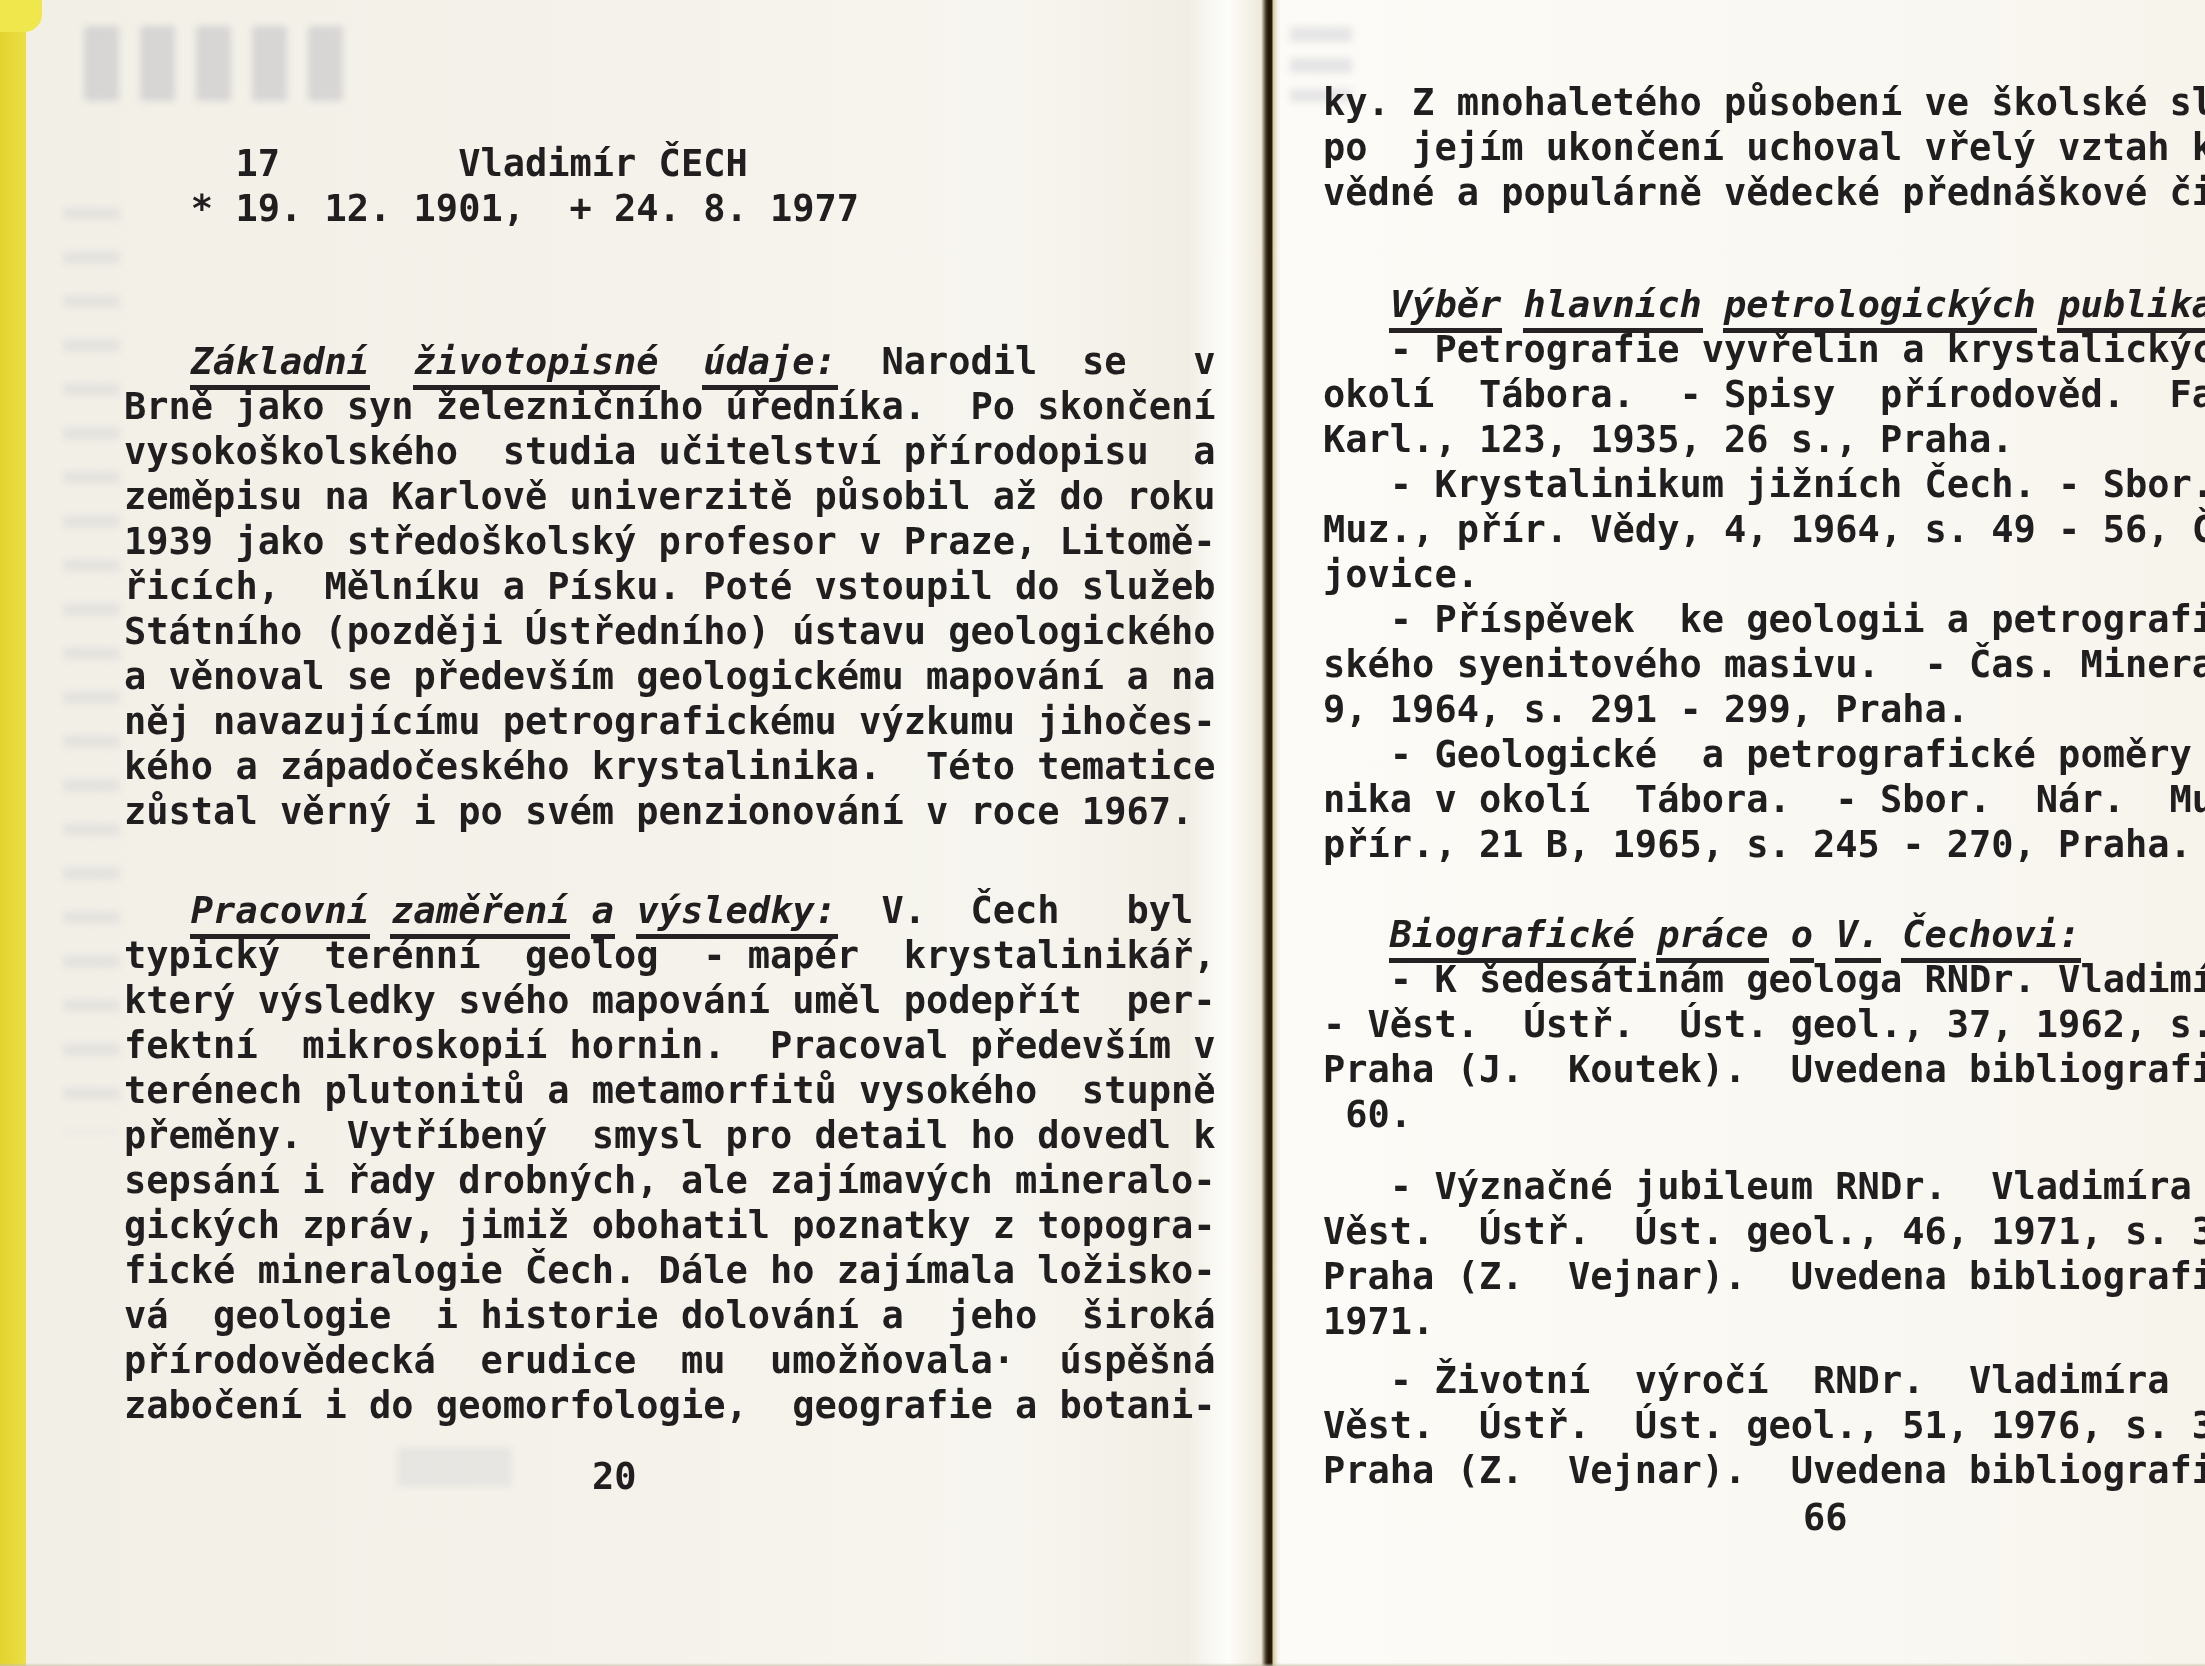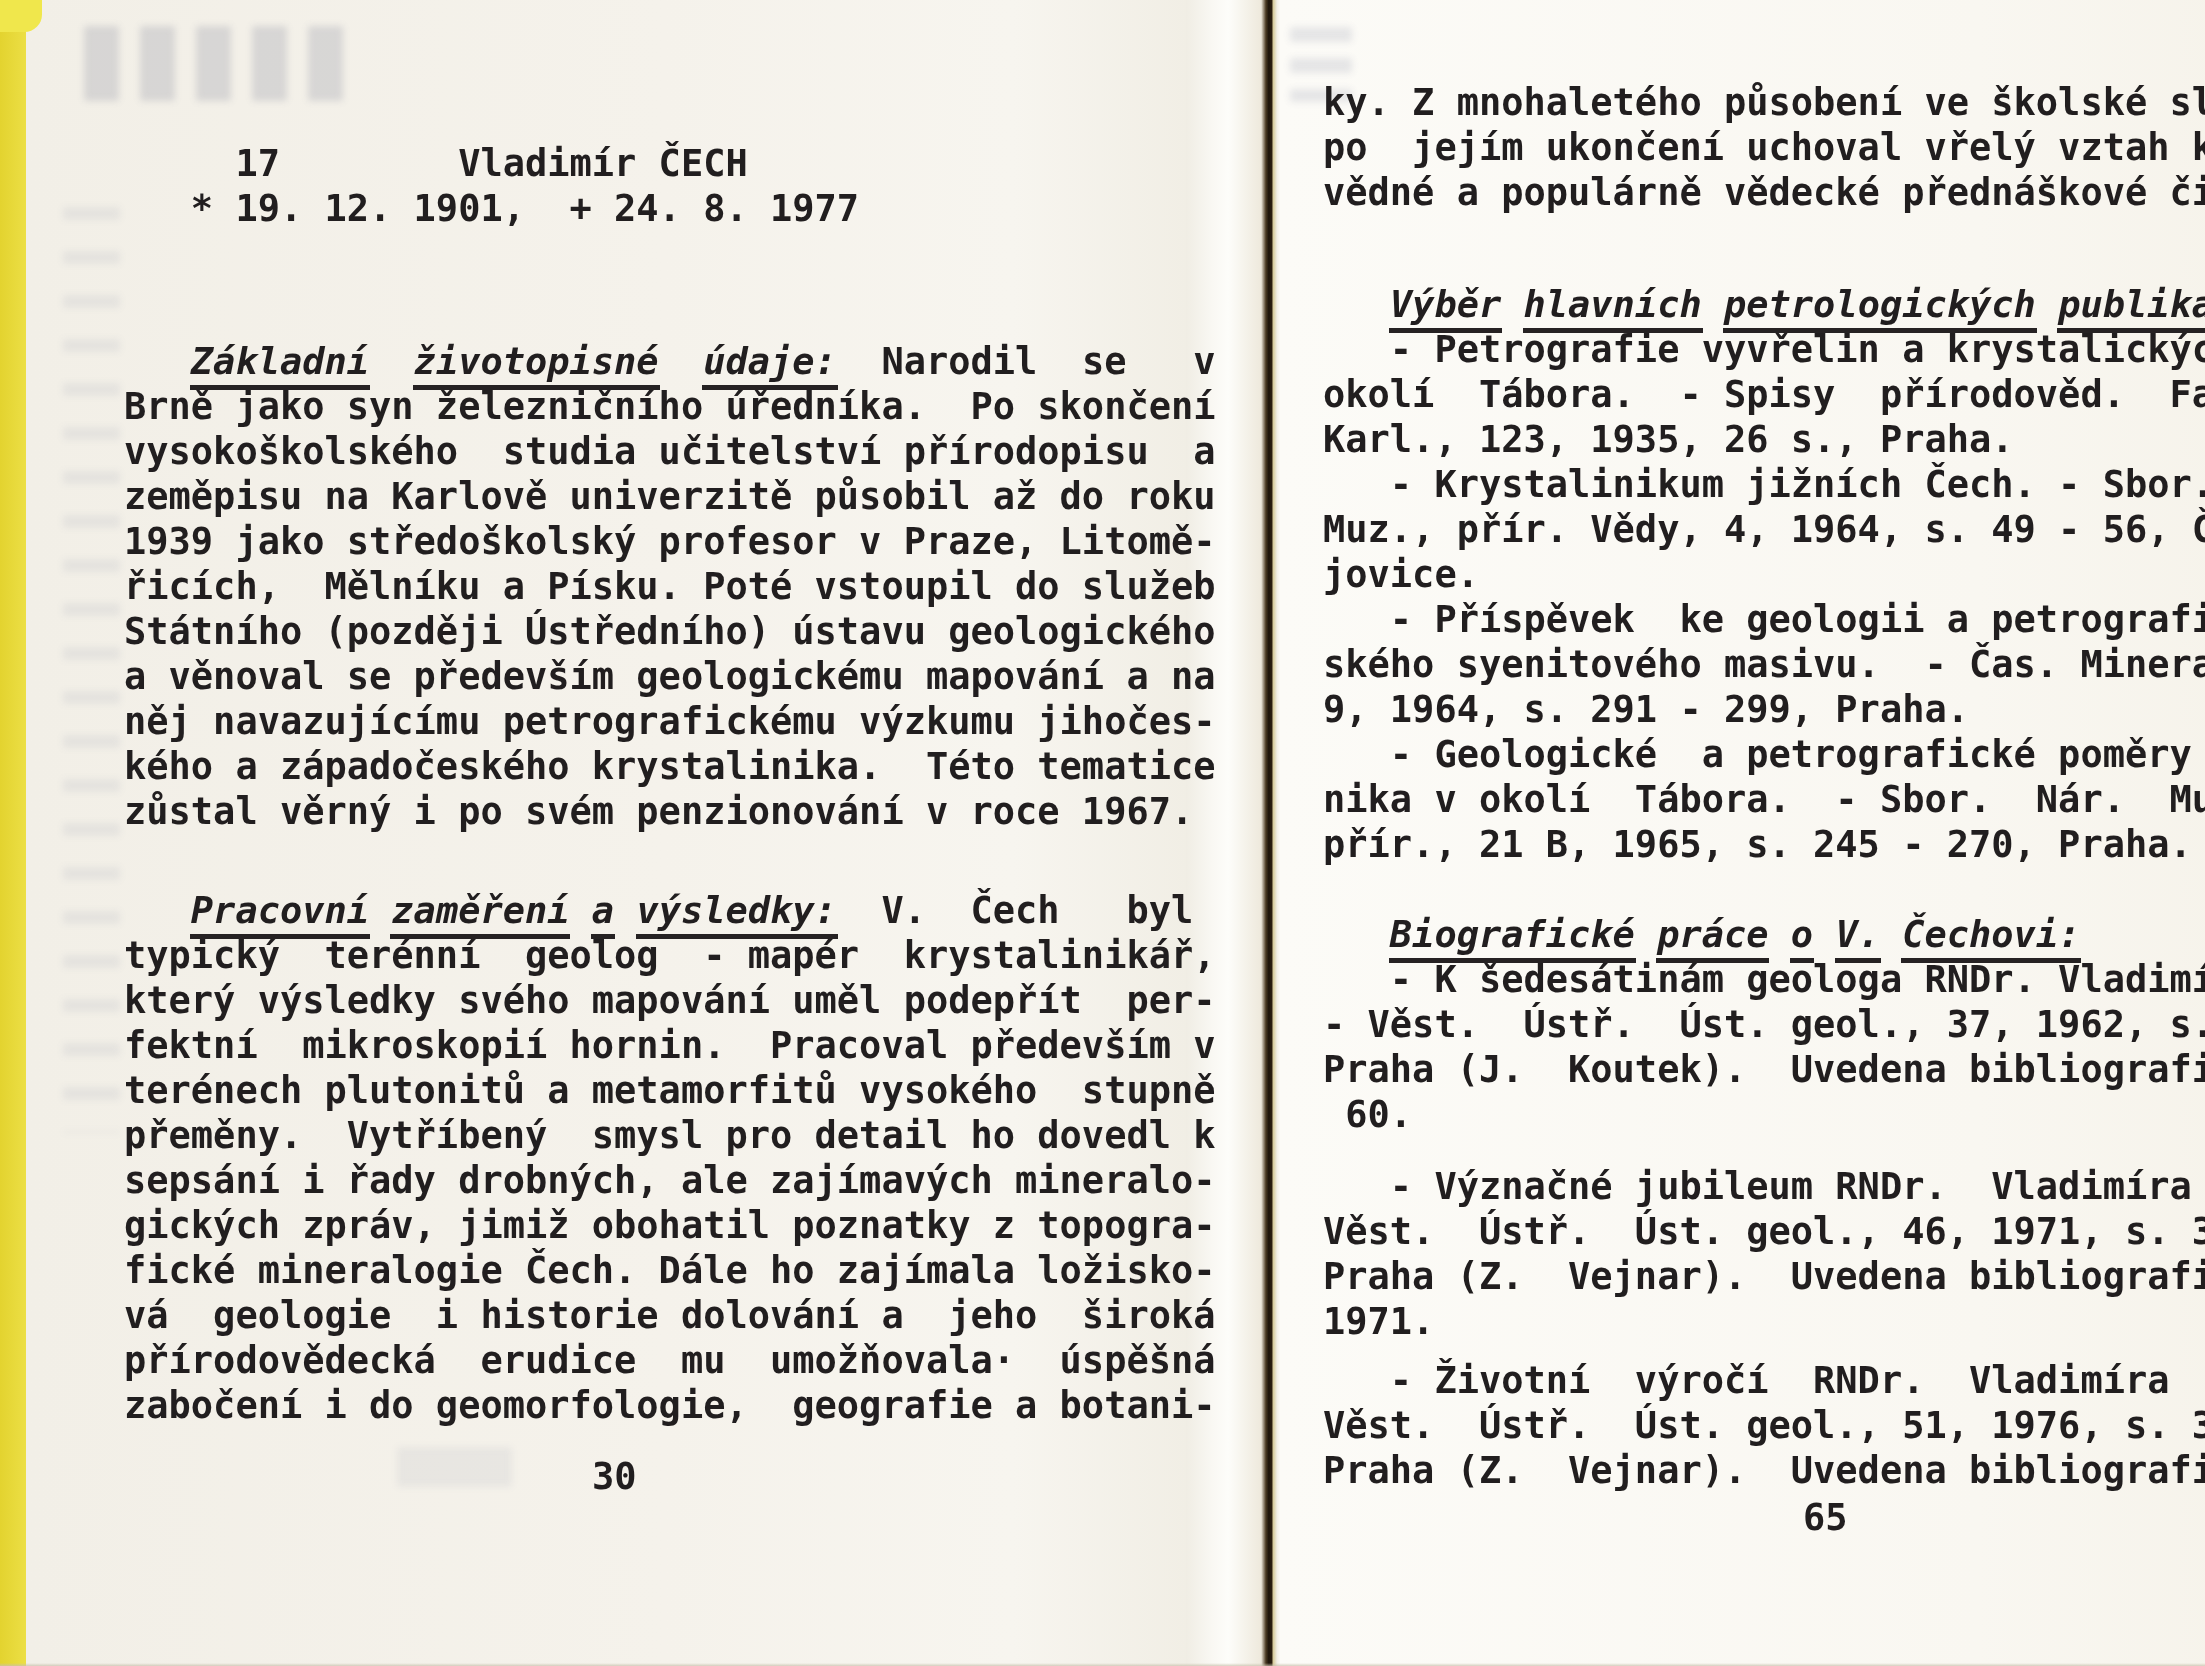--- a/index.html
+++ b/index.html
@@ -103,17 +103,17 @@
 
   <div class="ghost g1"></div>
 
   <div class="ghost g3"></div>
   <div class="ghost g4"></div>
   <div class="ghost g5"></div>
 
   <div class="textcol left-col" id="left-col"><div class="block" style="margin-top: 0px;"><div class="ln">     17        Vladimír ČECH</div><div class="ln">   * 19. 12. 1901,  + 24. 8. 1977</div></div><div class="block" style="margin-top: 108px;"><div class="ln">   <span class="u">Základní</span>  <span class="u">životopisné</span>  <span class="u">údaje:</span>  Narodil  se   v</div><div class="ln">Brně jako syn železničního úředníka.  Po skončení</div><div class="ln">vysokoškolského  studia učitelství přírodopisu  a</div><div class="ln">zeměpisu na Karlově univerzitě působil až do roku</div><div class="ln">1939 jako středoškolský profesor v Praze, Litomě-</div><div class="ln">řicích,  Mělníku a Písku. Poté vstoupil do služeb</div><div class="ln">Státního (později Ústředního) ústavu geologického</div><div class="ln">a věnoval se především geologickému mapování a na</div><div class="ln">něj navazujícímu petrografickému výzkumu jihočes-</div><div class="ln">kého a západočeského krystalinika.  Této tematice</div><div class="ln">zůstal věrný i po svém penzionování v roce 1967.</div></div><div class="block" style="margin-top: 54px;"><div class="ln">   <span class="u">Pracovní</span> <span class="u">zaměření</span> <span class="u">a</span> <span class="u">výsledky:</span>  V.  Čech   byl</div><div class="ln">typický  terénní  geolog  - mapér  krystalinikář,</div><div class="ln">který výsledky svého mapování uměl podepřít  per-</div><div class="ln">fektní  mikroskopií hornin.  Pracoval především v</div><div class="ln">terénech plutonitů a metamorfitů vysokého  stupně</div><div class="ln">přeměny.  Vytříbený  smysl pro detail ho dovedl k</div><div class="ln">sepsání i řady drobných, ale zajímavých mineralo-</div><div class="ln">gických zpráv, jimiž obohatil poznatky z topogra-</div><div class="ln">fické mineralogie Čech. Dále ho zajímala ložisko-</div><div class="ln">vá  geologie  i historie dolování a  jeho  široká</div><div class="ln">přírodovědecká  erudice  mu  umožňovala·  úspěšná</div><div class="ln">zabočení i do geomorfologie,  geografie a botani-</div></div></div>
   <div class="textcol right-col" id="right-col"><div class="block" style="margin-top: 0px;"><div class="ln">ky. Z mnohaletého působení ve školské službě si i</div><div class="ln">po  jejím ukončení uchoval vřelý vztah k  vlasti-</div><div class="ln">vědné a populárně vědecké přednáškové činnosti.</div></div><div class="block" style="margin-top: 67px;"><div class="ln">   <span class="u">Výběr</span> <span class="u">hlavních</span> <span class="u">petrologických</span> <span class="u">publikací:</span></div><div class="ln">   - Petrografie vyvřelin a krystalických břidlic</div><div class="ln">okolí  Tábora.  - Spisy  přírodověd.  Fak.  Univ.</div><div class="ln">Karl., 123, 1935, 26 s., Praha.</div><div class="ln">   - Krystalinikum jižních Čech. - Sbor. Jihočes.</div><div class="ln">Muz., přír. Vědy, 4, 1964, s. 49 - 56, Čes. Budě-</div><div class="ln">jovice.</div><div class="ln">   - Příspěvek  ke geologii a petrografii  tábor-</div><div class="ln">ského syenitového masivu.  - Čas. Mineral. Geol.,</div><div class="ln">9, 1964, s. 291 - 299, Praha.</div><div class="ln">   - Geologické  a petrografické poměry krystali-</div><div class="ln">nika v okolí  Tábora.  - Sbor.  Nár.  Muz.,  Vědy</div><div class="ln">přír., 21 B, 1965, s. 245 - 270, Praha.</div></div><div class="block" style="margin-top: 45px;"><div class="ln">   <span class="u">Biografické</span> <span class="u">práce</span> <span class="u">o</span> <span class="u">V.</span> <span class="u">Čechovi:</span></div><div class="ln">   - K šedesátinám geologa RNDr. Vladimíra Čecha.</div><div class="ln">- Věst.  Ústř.  Úst. geol., 37, 1962, s. 45 - 50,</div><div class="ln">Praha (J.  Koutek).  Uvedena bibliografie do roku</div><div class="ln"> 60.</div></div><div class="block" style="margin-top: 27px;"><div class="ln">   - Význačné jubileum RNDr.  Vladimíra Čecha.  -</div><div class="ln">Věst.  Ústř.  Úst. geol., 46, 1971, s. 379 - 381,</div><div class="ln">Praha (Z.  Vejnar).  Uvedena bibliografie 1960 -</div><div class="ln">1971.</div></div><div class="block" style="margin-top: 13.5px;"><div class="ln">   - Životní  výročí  RNDr.  Vladimíra  Čecha.  -</div><div class="ln">Věst.  Ústř.  Úst. geol., 51, 1976, s. 375 - 376,</div><div class="ln">Praha (Z.  Vejnar).  Uvedena bibliografie po roce</div></div></div>
 
-  <div class="pageno p-left">30</div>
-  <div class="pageno p-right">65</div>
+  <div class="pageno p-left">20</div>
+  <div class="pageno p-right">66</div>
 
 </div>
 
 
 </body></html>

